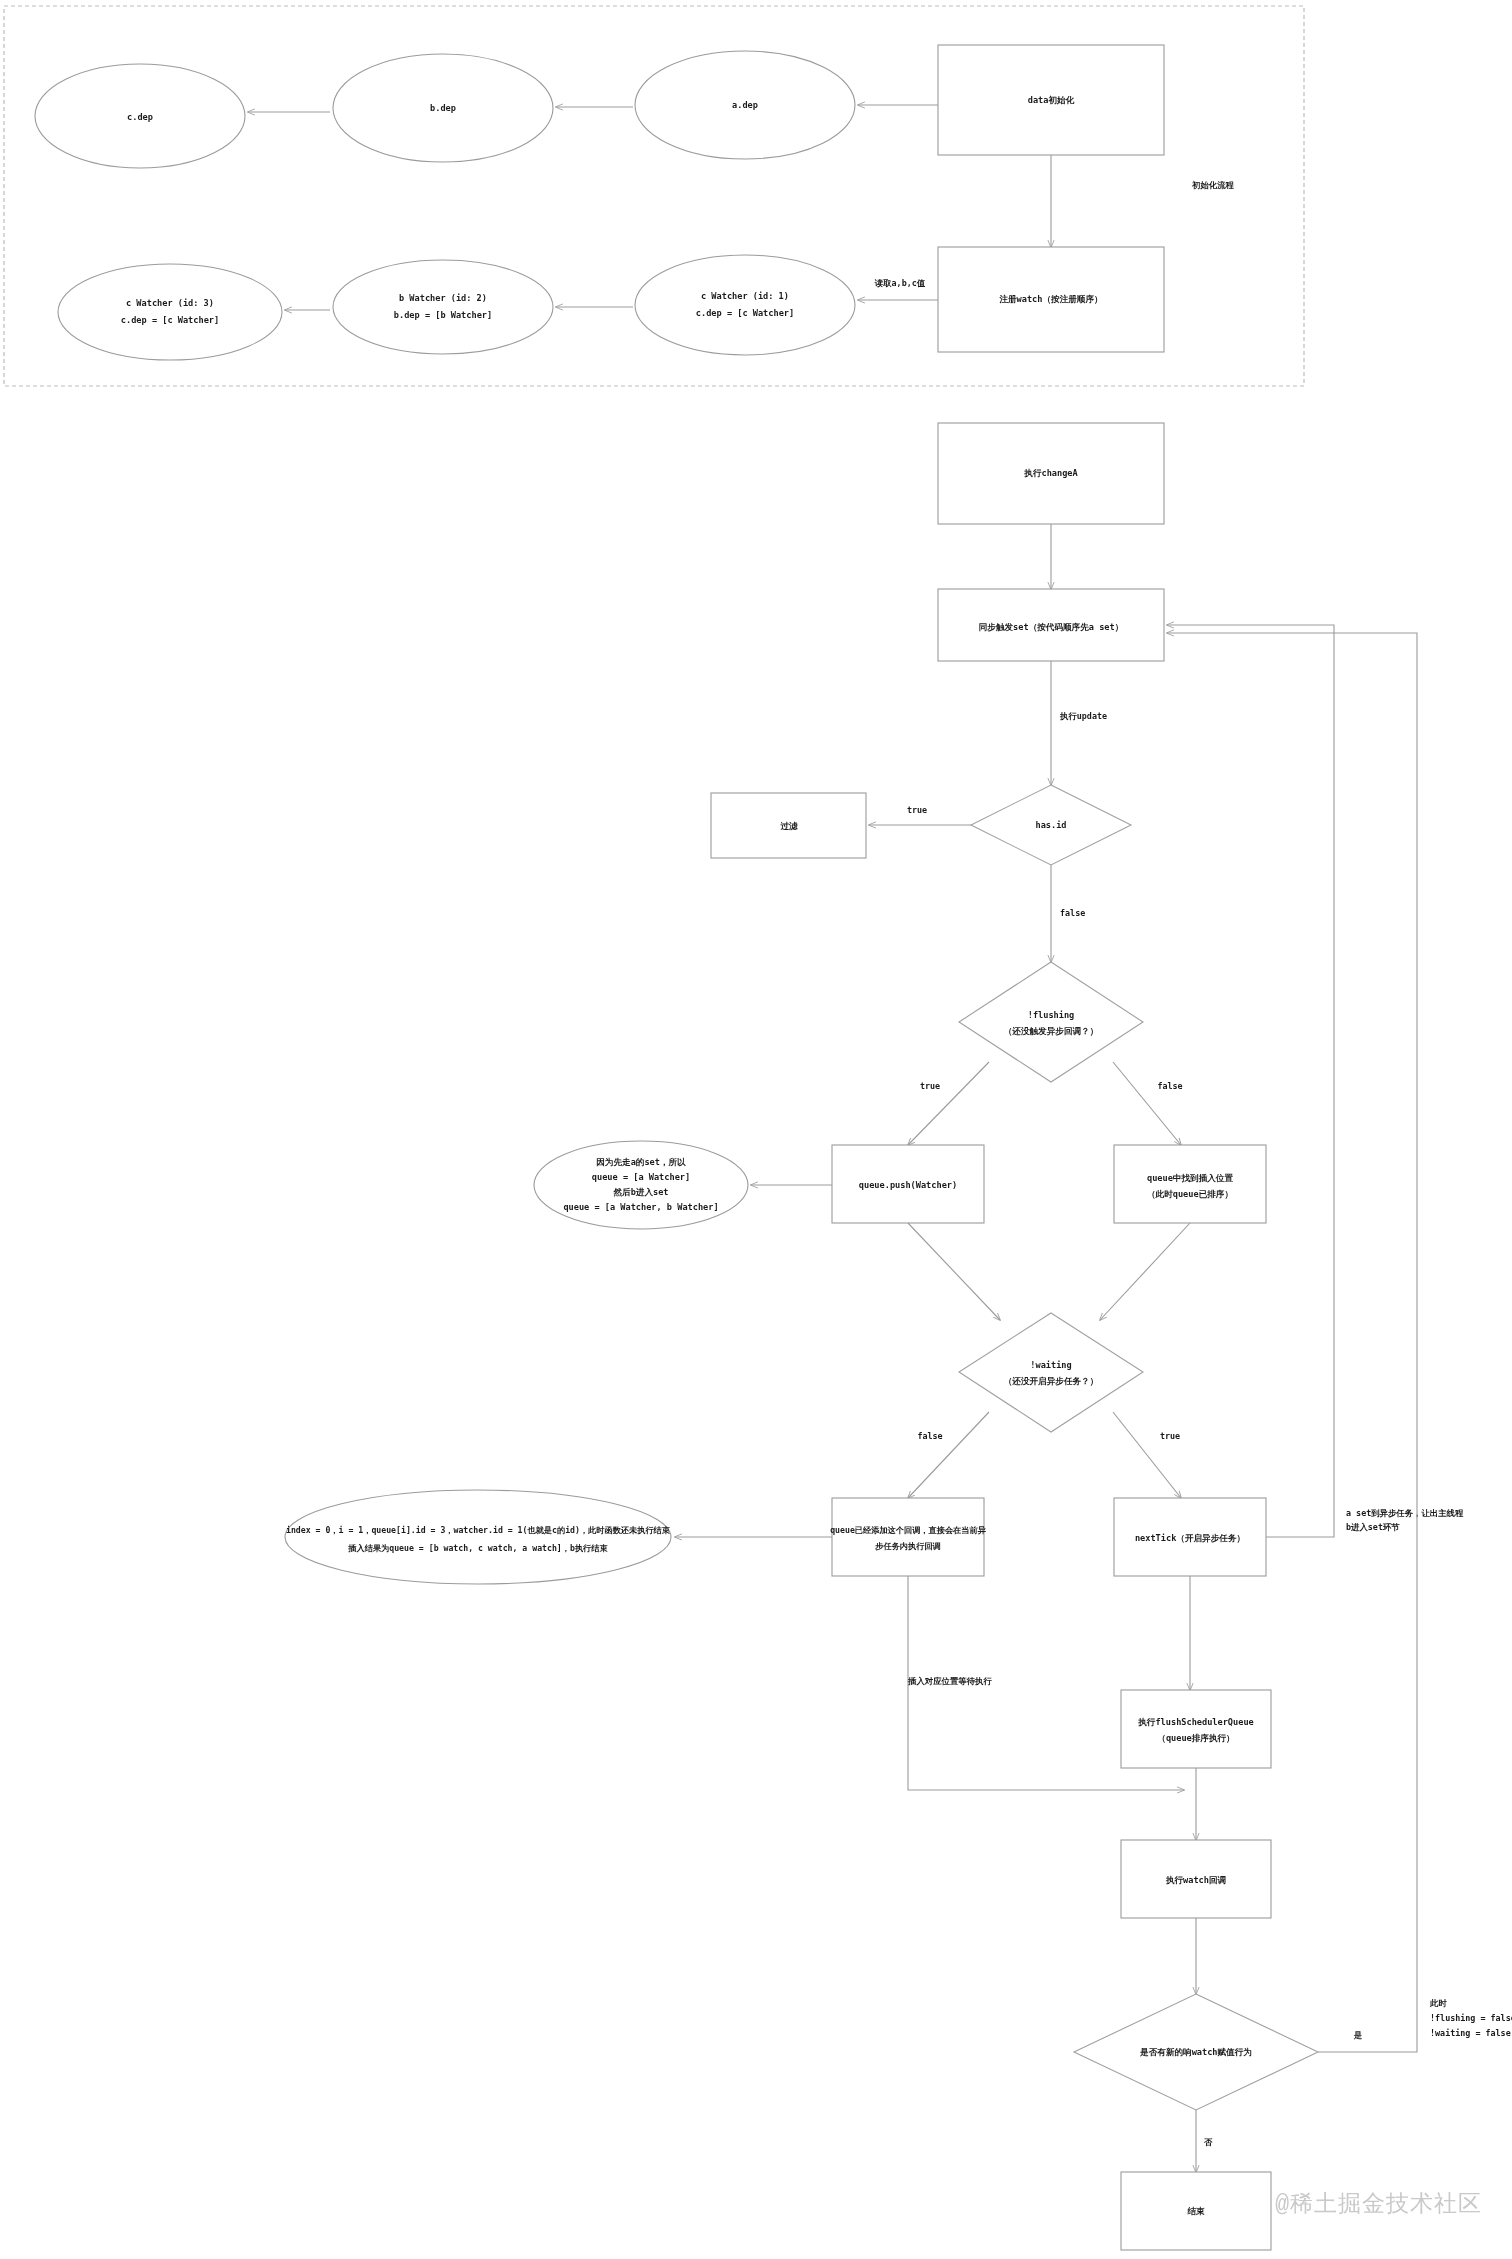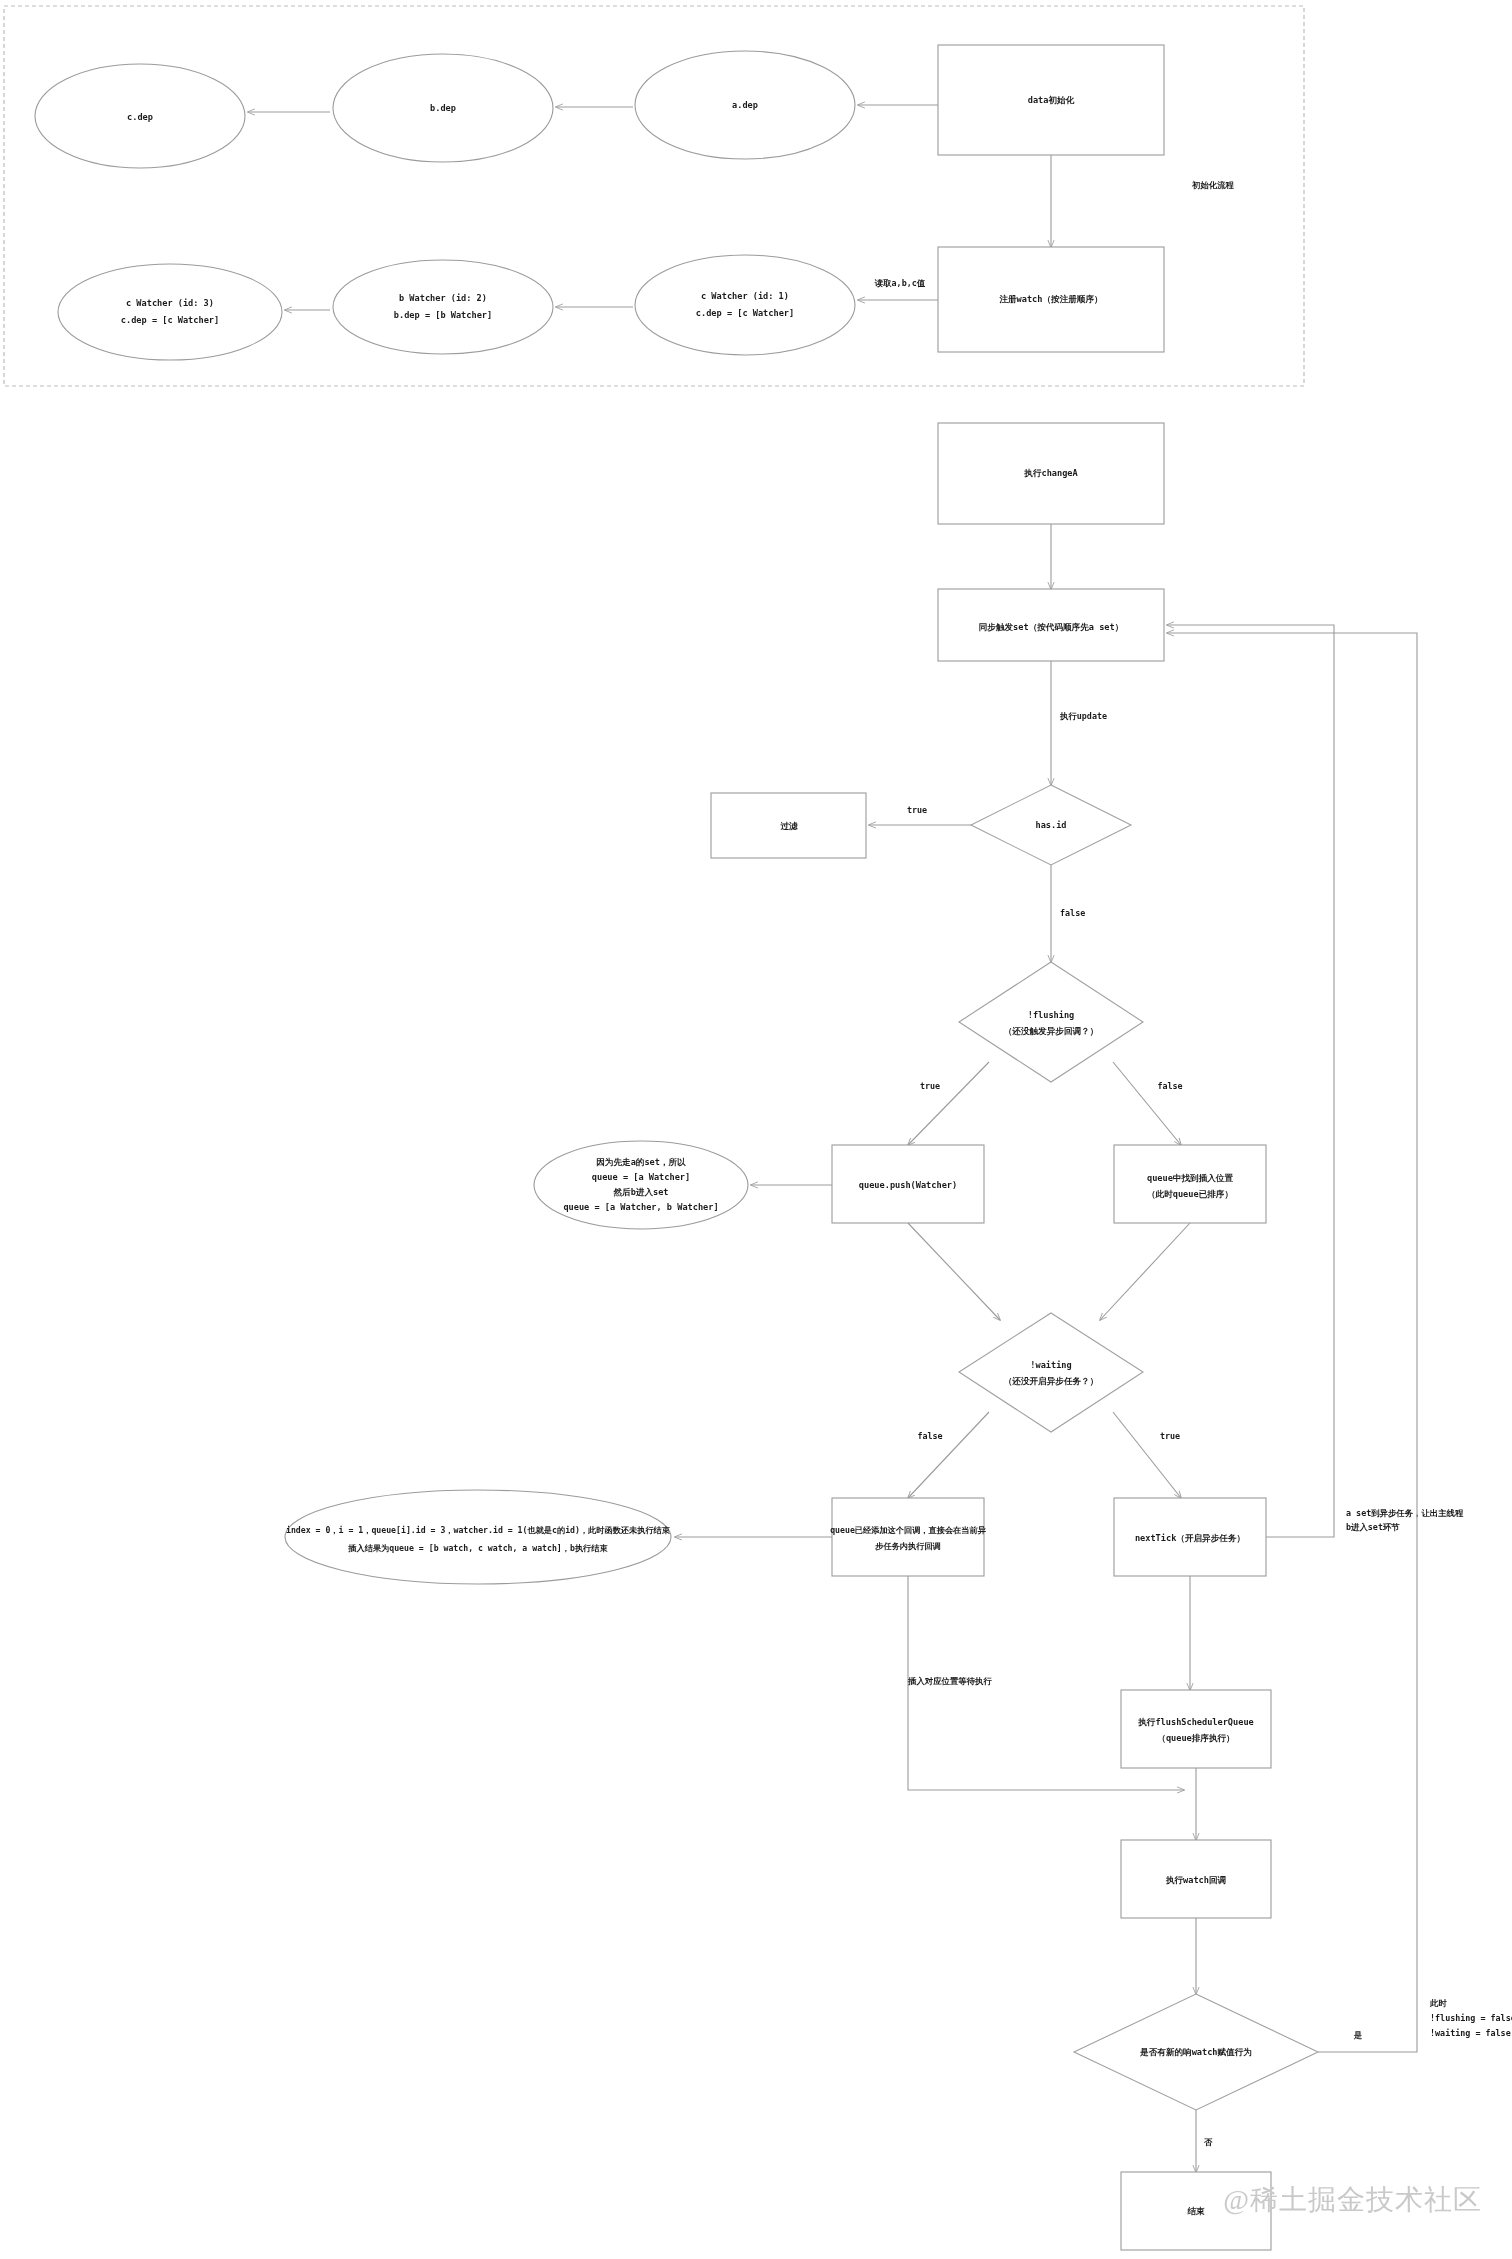--- a/index.html
+++ b/index.html
@@ -69,22 +69,22 @@
   }
   text.note-label {
     font-size: 8.4px;
     font-weight: 700;
     text-anchor: start;
   }
   .watermark {
     position: absolute;
     right: 30px;
     bottom: 40px;
-    font-family: Liberation Serif, serif;
-    font-size: 28px;
+    font-family: Liberation Mono, monospace;
+    font-size: 23px;
     color: #c9c9c9;
     letter-spacing: 1px;
     white-space: nowrap;
     user-select: none;
   }
 </style>
 </head>
 <body>
 
 <div id="diagram-root">

